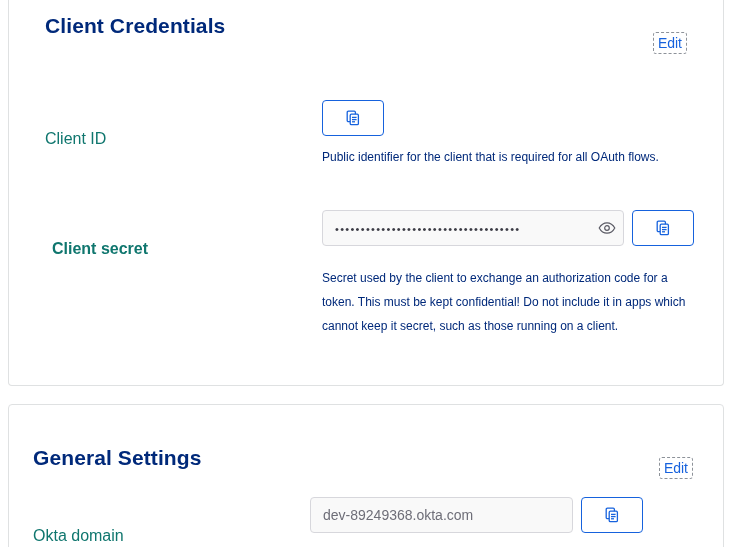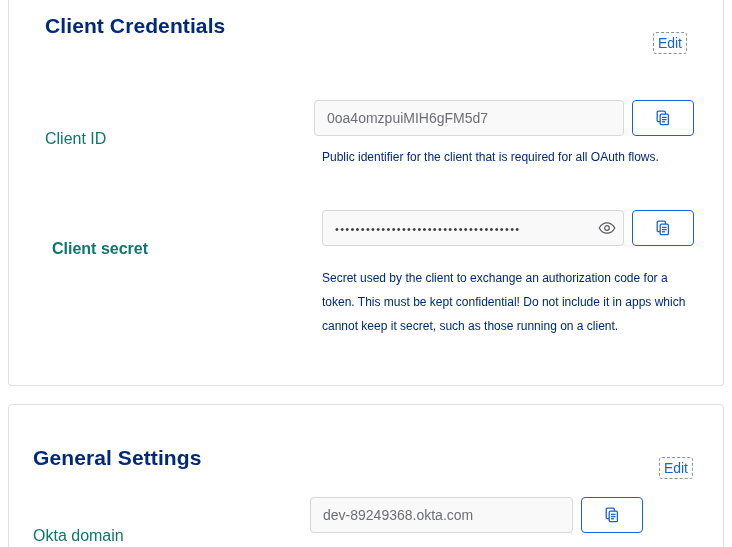--- a/index.html
+++ b/index.html
@@ -171,23 +171,20 @@
   <section class="card card-credentials">
 
     <div class="card-header">
       <div class="card-title">Client Credentials</div>
       <a class="edit-link dashed">Edit</a>
     </div>
 
     <div class="field-row" style="top:100px;">
       <div class="field-label" style="left:36px; top:9px;">Client ID</div>
       <div class="field-control" style="left:305px; top:0px;">
-        <div class="input-wrap">
-          <input class="text-input" style="width: 310px;" readonly="" value="0oa4omzpuiMIH6gFM5d7">
-        </div>
         <button class="copy-btn">
           <span>
             <svg width="16" height="16" viewBox="0 0 16 16" fill="none" stroke="#1662dd" stroke-width="1.3">
               <rect x="2.2" y="1.2" width="8.2" height="10.4" rx="1.2" fill="#ffffff"></rect>
               <rect x="5.2" y="4.2" width="8.2" height="10.4" rx="1.2" fill="#ffffff"></rect>
               <line x1="7" y1="7.4" x2="11.6" y2="7.4"></line>
               <line x1="7" y1="9.6" x2="11.6" y2="9.6"></line>
               <line x1="7" y1="11.8" x2="10" y2="11.8"></line>
             </svg>
           </span>

